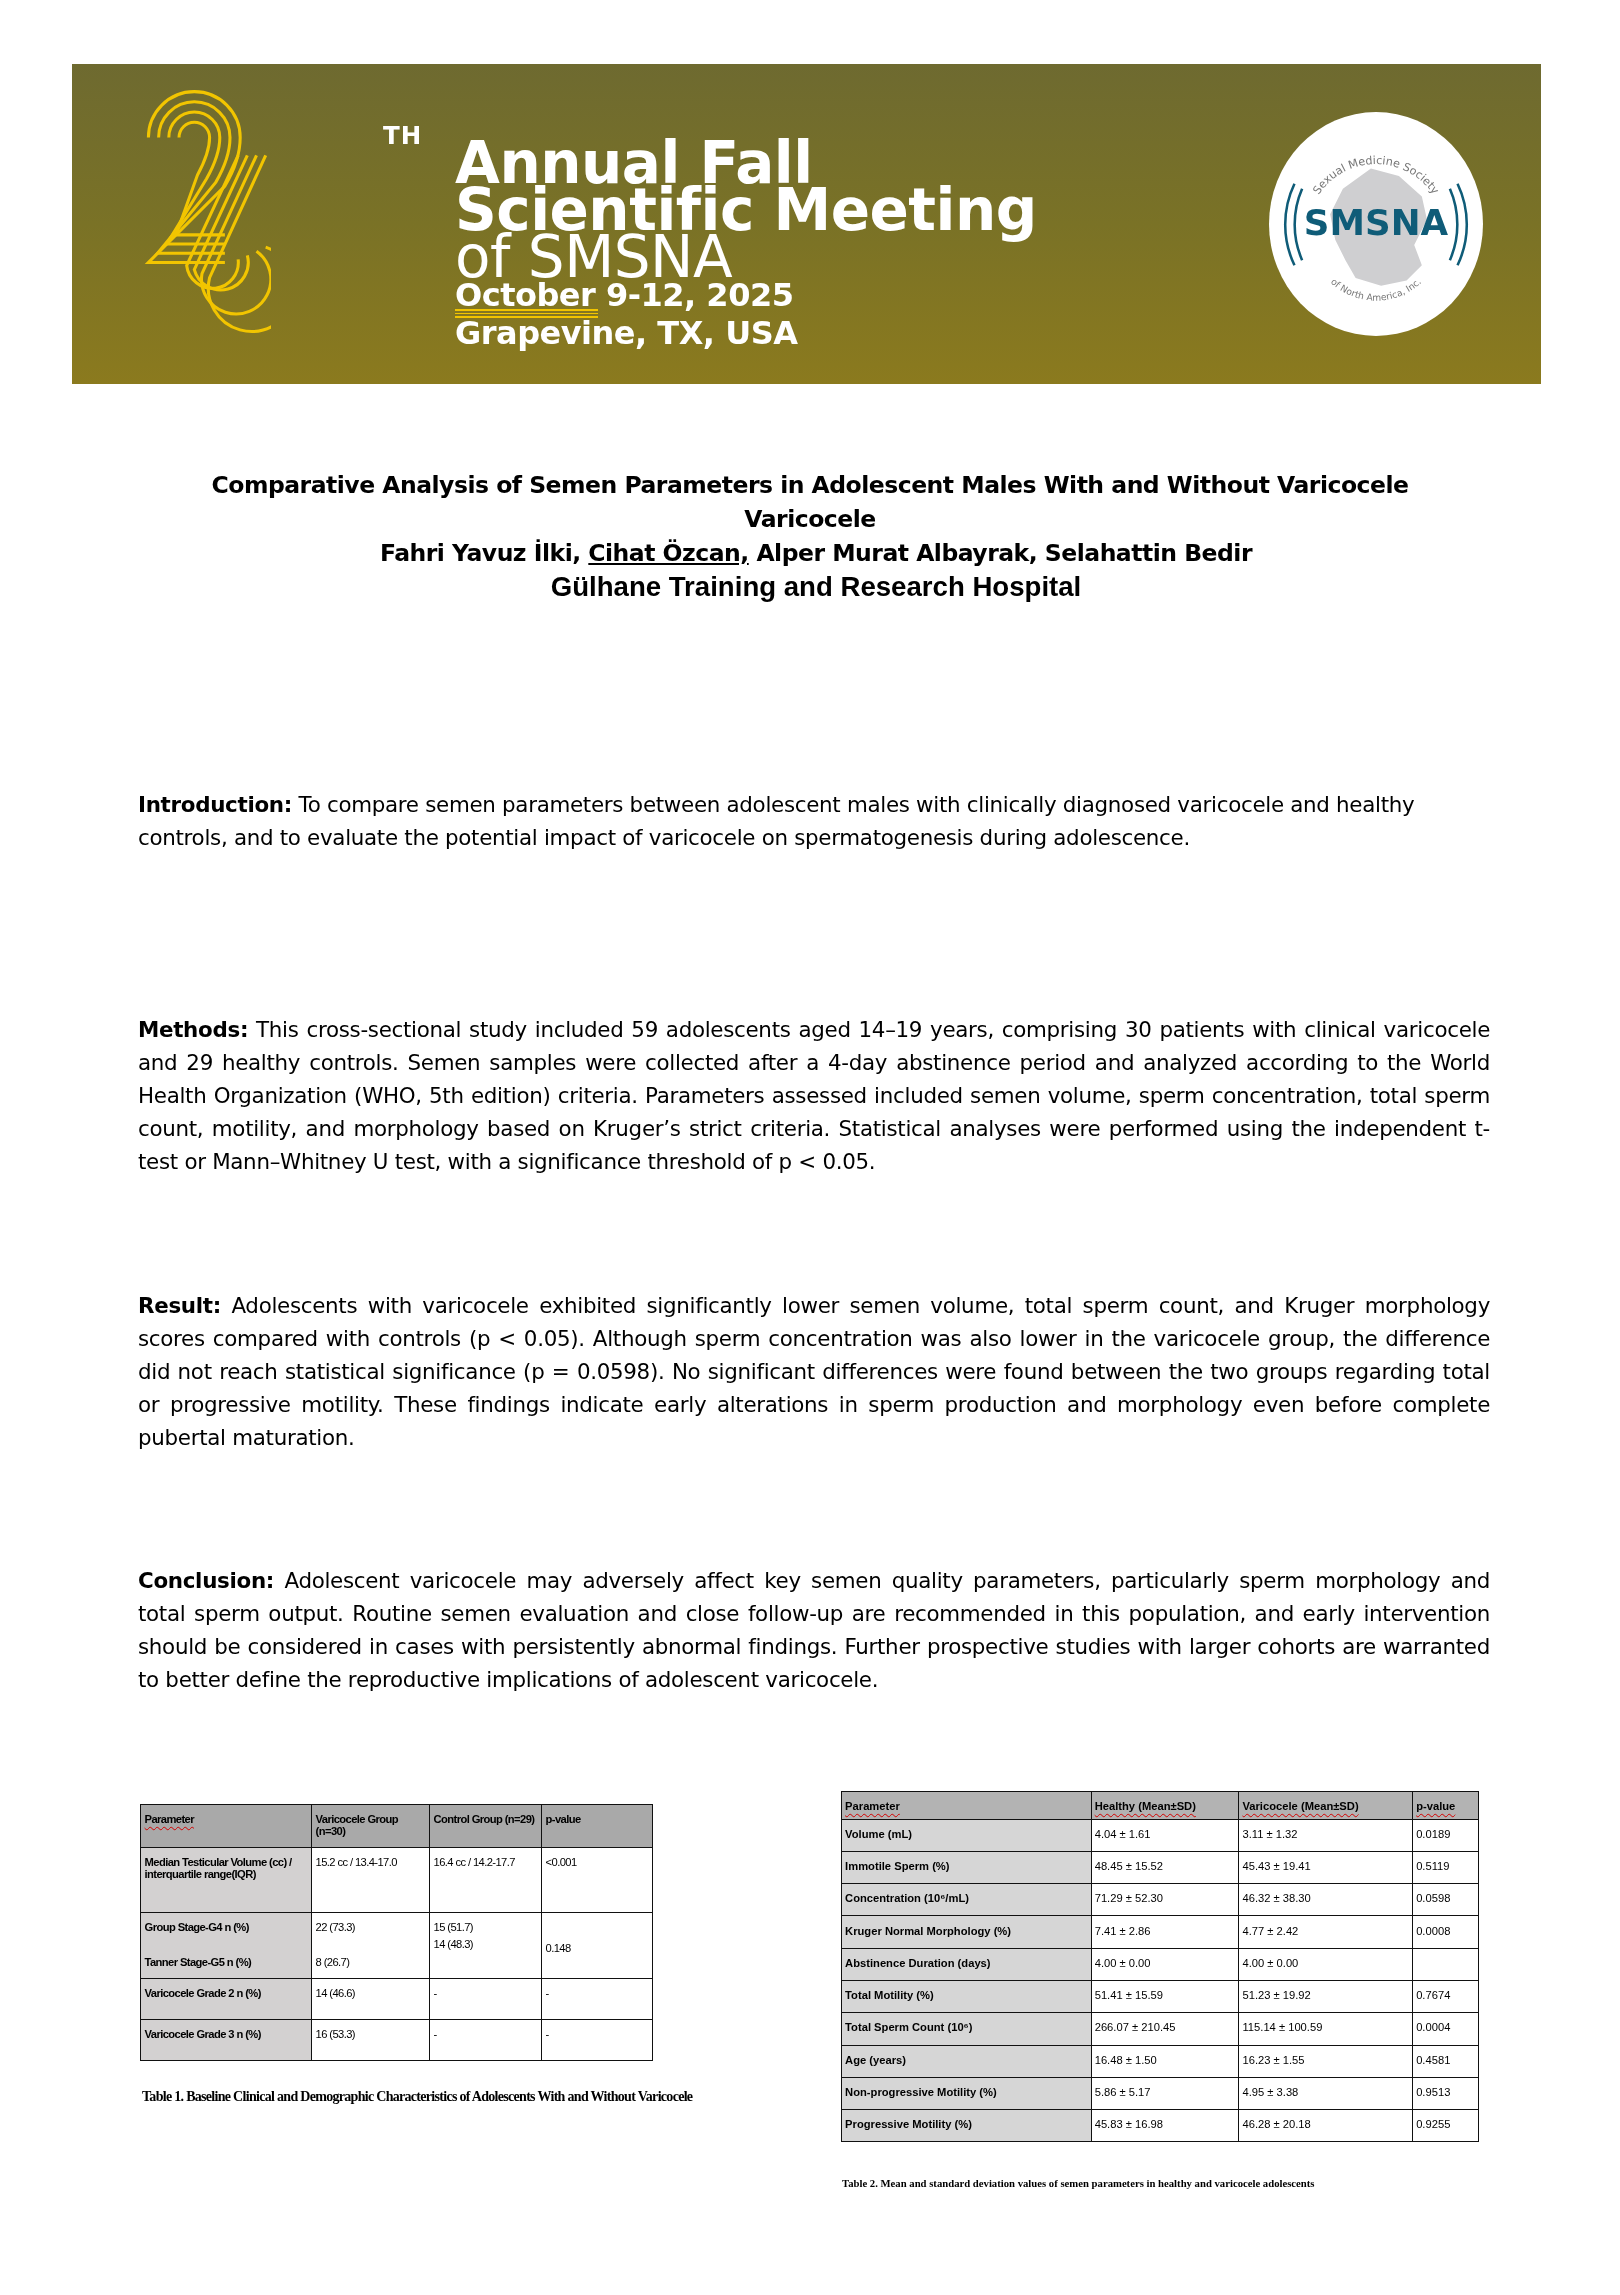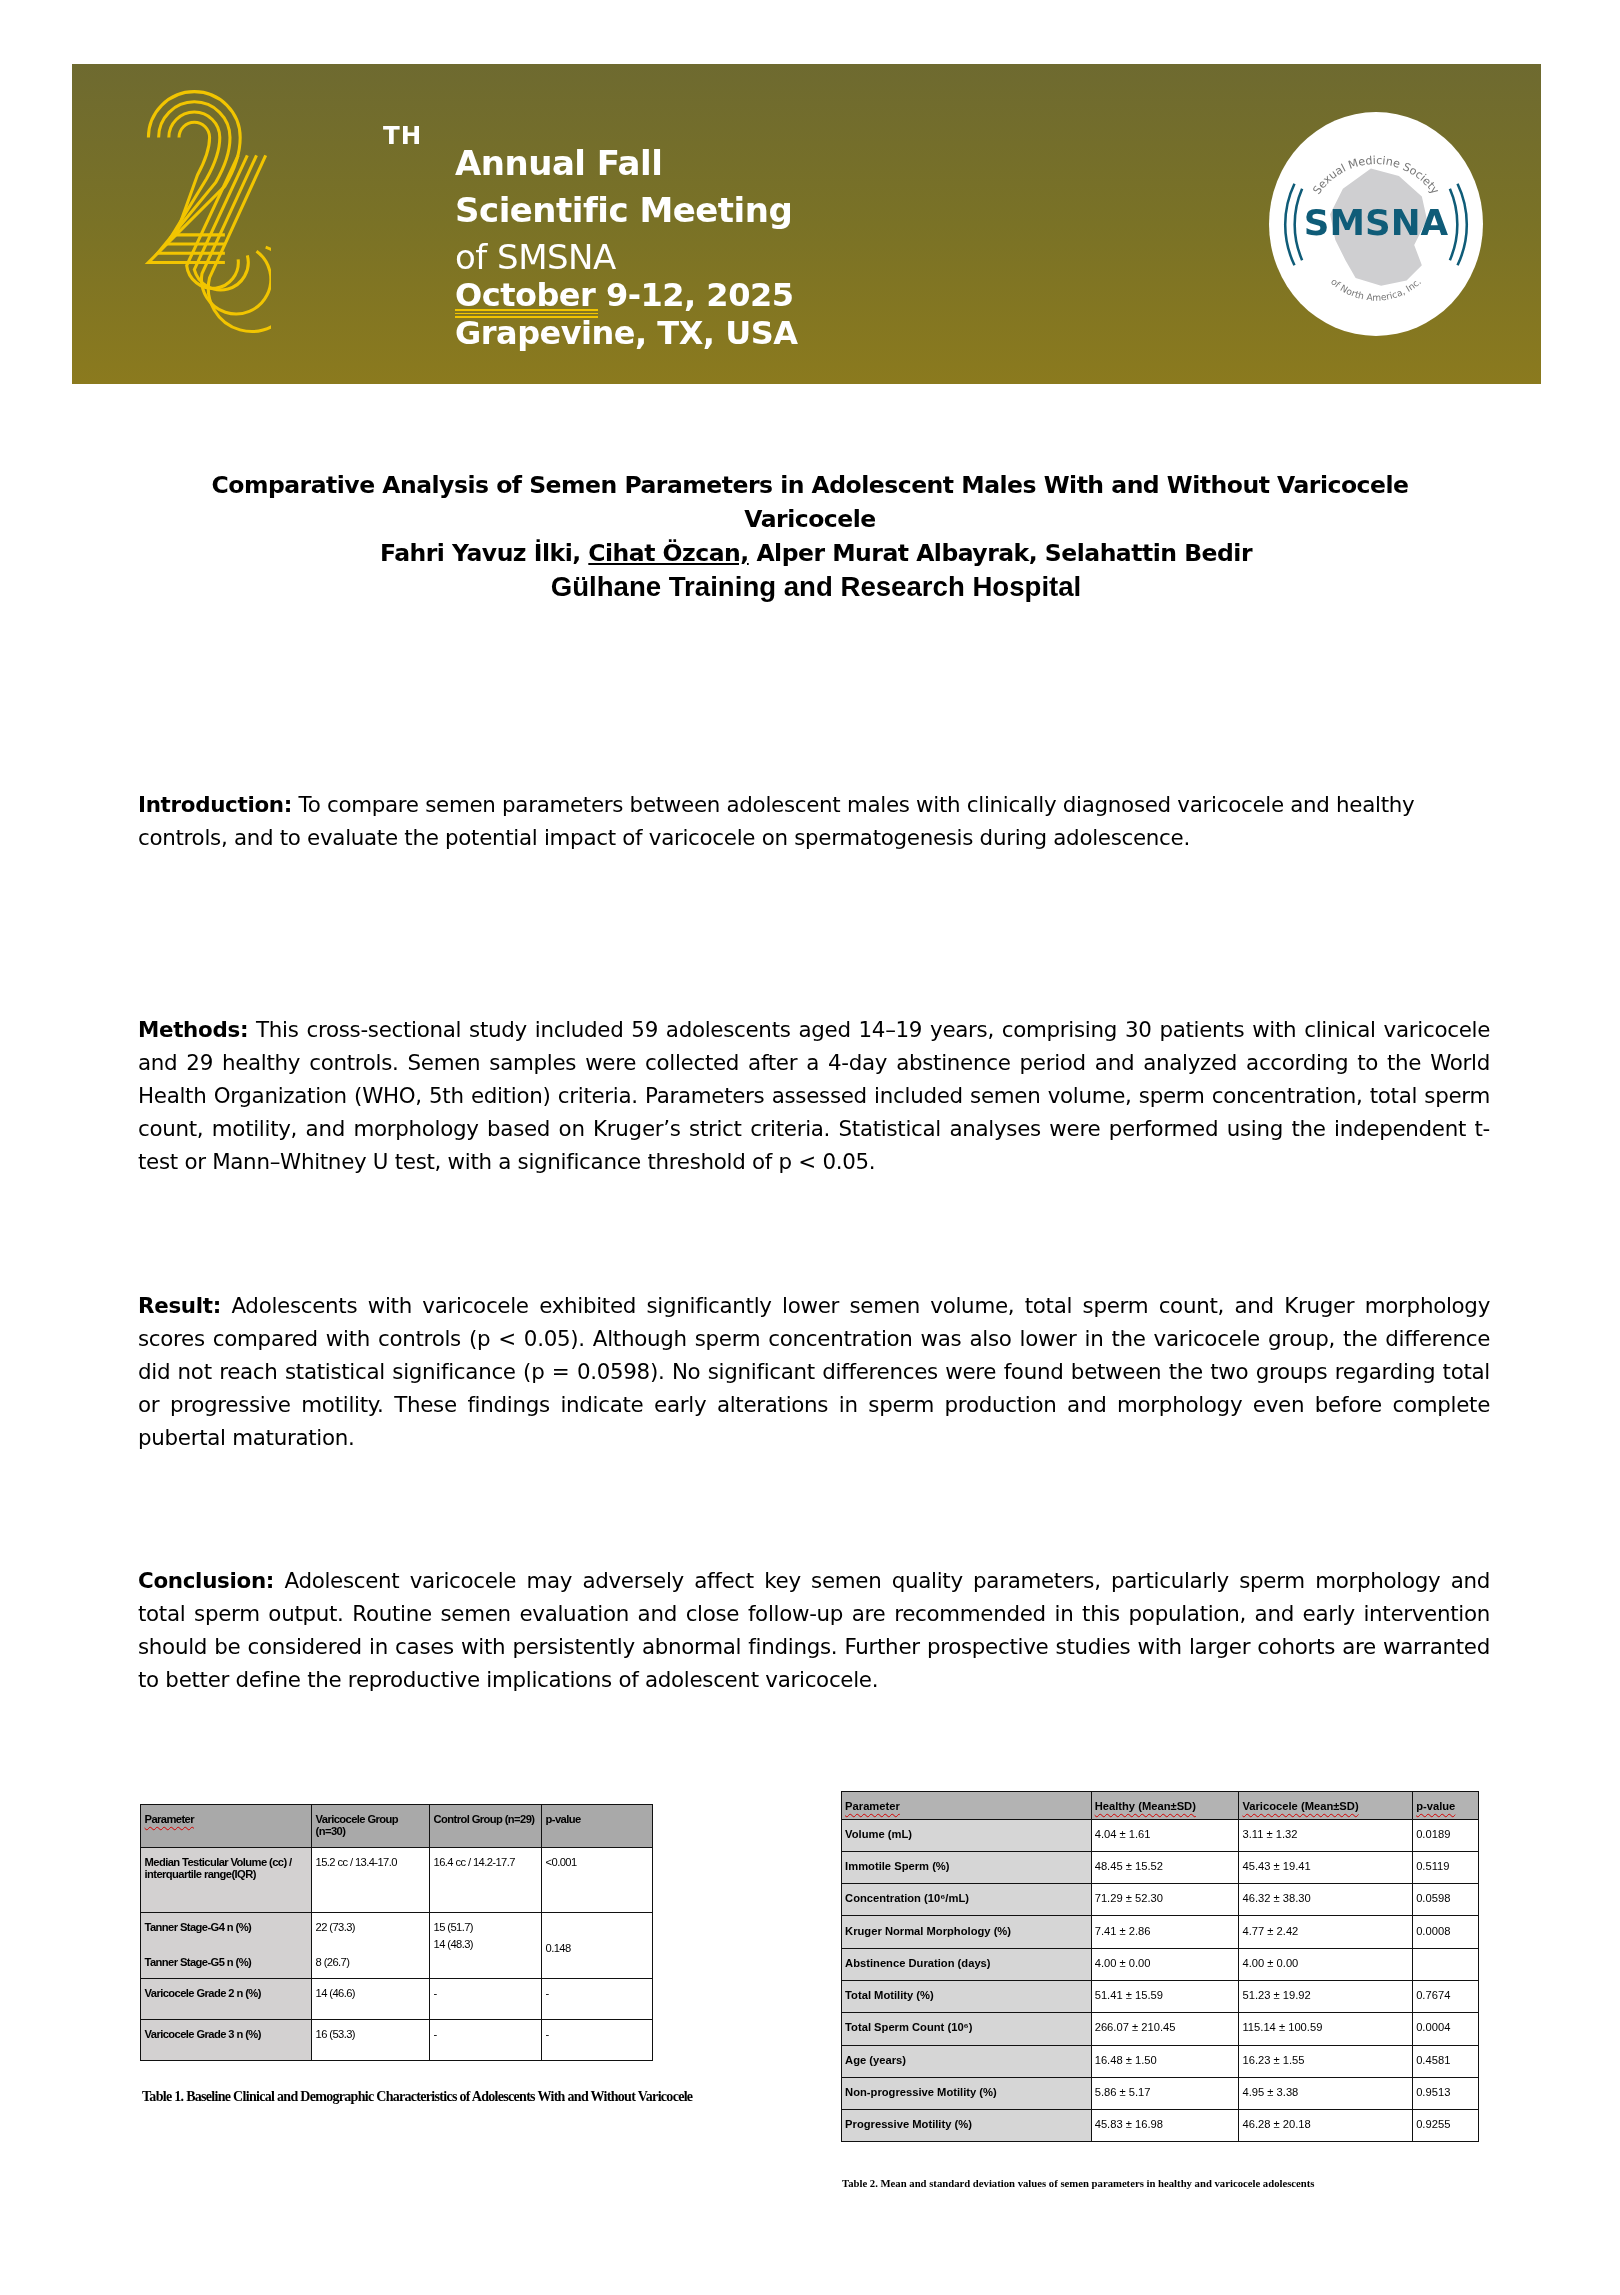--- a/index.html
+++ b/index.html
@@ -1,21 +1,21 @@
 <!DOCTYPE html>
 <html style="font-size:8.2px"><head>
 <meta charset="utf-8">
 <style>
   html, body { margin:0; padding:0; background:#ffffff; }
   body { width:1620px; height:2295px; position:relative; overflow:hidden; font-family:"Liberation Sans", sans-serif; color:#000; }
   .banner-left { position:absolute; left:72px; top:64px; width:1154px; height:320px; background:linear-gradient(180deg,#6e6a30 0%,#7a7226 50%,#8b7a1e 100%); overflow:hidden; }
   .banner-right { position:absolute; left:1211px; top:64px; width:330px; height:320px; background:linear-gradient(180deg,#6e6a30 0%,#7a7226 50%,#8b7a1e 100%); overflow:hidden; }
   .num-art { position:absolute; left:66px; top:20.4px; width:133px; height:260px; }
   .th { position:absolute; left:311px; top:57px; font-weight:bold; font-size:24.5px; color:#fff; letter-spacing:1px; font-family:"DejaVu Sans", sans-serif; }
-  .conf-title { position:absolute; left:383px; top:76px; color:#fff; font-family:"DejaVu Sans", sans-serif; font-weight:bold; font-size:34px; line-height:47px; letter-spacing:-0.5px; }
+  .conf-title { position:absolute; left:383px; top:76px; color:#fff; font-family:"DejaVu Sans", sans-serif; font-weight:bold; font-size:58px; line-height:47px; letter-spacing:-0.5px; }
   .conf-of { font-weight:normal; }
   .conf-date { position:absolute; left:383px; top:215px; color:#fff; font-family:"DejaVu Sans", sans-serif; font-weight:bold; font-size:32px; line-height:33px; letter-spacing:-0.5px; }
   .conf-loc { position:absolute; left:383px; top:253px; color:#fff; font-family:"DejaVu Sans", sans-serif; font-weight:bold; font-size:32px; line-height:33px; letter-spacing:-0.5px; }
   .stripes { position:absolute; left:383px; top:248px; width:143px; height:13.3px; }
   .stripes div { height:1.5px; background:#f2c500; margin-bottom:2px; }
   .logo-circle { position:absolute; left:58px; top:48px; width:214px; height:224px; border-radius:50%; background:#fff; overflow:hidden; }
   .logo-svg { position:absolute; left:0; top:0; width:214px; height:224px; }
 
   .title-block { position:absolute; left:0; width:1620px; top:468px; text-align:center; font-family:"DejaVu Sans", sans-serif; }
   .paper-title { font-weight:bold; font-size:23.5px; line-height:34px; letter-spacing:-0.5px; }
@@ -141,21 +141,21 @@
     <th><span>p-value</span></th>
   </tr>
   <tr style="height:65px;">
     <td class="param">Median Testicular Volume (cc) / interquartile range(IQR)</td>
     <td>15.2 cc / 13.4-17.0</td>
     <td>16.4 cc / 14.2-17.7</td>
     <td>&lt;0.001</td>
   </tr>
   <tr style="height:66px;">
     <td class="param">
-      <div>Tanner Stage-G4  n (%)</div>
+      <div>Group Stage-G4  n (%)</div>
       <div style="margin-top:22.5px;">Tanner Stage-G5  n (%)</div>
     </td>
     <td>
       <div>22 (73.3)</div>
       <div style="margin-top:22.5px;">8 (26.7)</div>
     </td>
     <td>
       <div>15 (51.7)</div>
       <div style="margin-top:5px;">14 (48.3)</div>
     </td>

